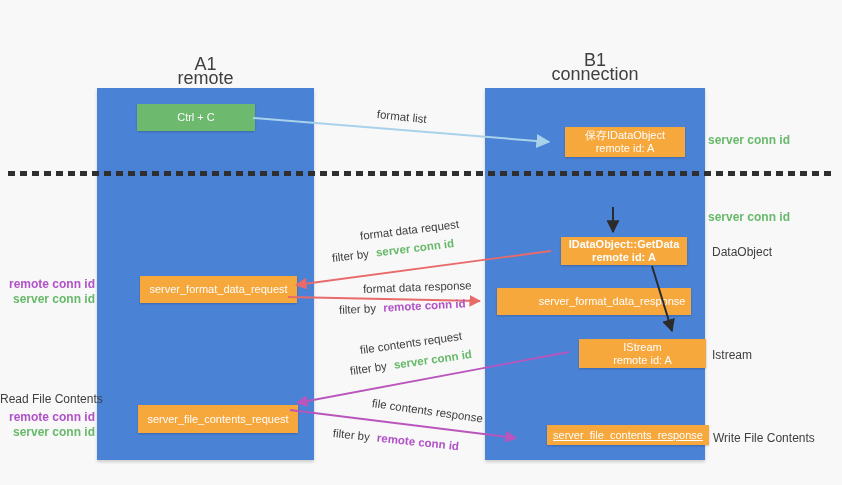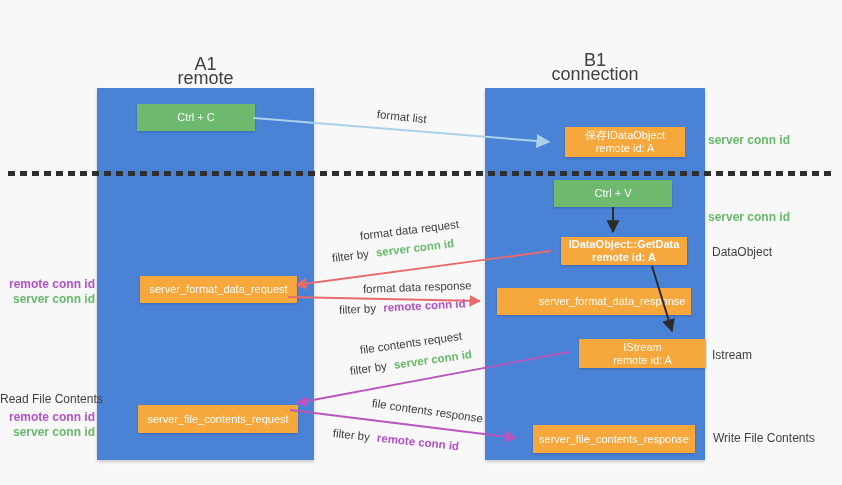--- a/index.html
+++ b/index.html
@@ -76,23 +76,20 @@
 
   <div class="node green" style="left:137px;top:104px;width:118px;height:27px;">
     <div>Ctrl + C</div>
   </div>
 
   <div class="node orange" style="left:555px;top:127px;width:120px;height:30px;">
     <div>保存IDataObject</div>
     <div>remote id: A</div>
   </div>
 
-  <div class="node green" style="left:554px;top:180px;width:118px;height:27px;">
-    <div>Ctrl + V</div>
-  </div>
 
   <div class="node orange" style="left:551px;top:237px;width:126px;height:28px;font-weight:bold;">
     <div>IDataObject::GetData</div>
     <div>remote id: A</div>
   </div>
 
   <div class="node orange" style="left:130px;top:276px;width:157px;height:27px;">
     <div>server_format_data_request</div>
   </div>
 
@@ -102,21 +99,21 @@
 
   <div class="node orange" style="left:569px;top:339px;width:127px;height:29px;">
     <div>IStream</div>
     <div>remote id: A</div>
   </div>
 
   <div class="node orange" style="left:128px;top:405px;width:160px;height:28px;">
     <div>server_file_contents_request</div>
   </div>
 
-  <div class="node orange" style="left:523px;top:425px;width:162px;height:28px;">
+  <div class="node orange" style="left:537px;top:425px;width:162px;height:20px;text-decoration:underline;">
     <div>server_file_contents_response</div>
   </div>
 
   <div class="alabel" style="left:377px;top:108px;transform:rotate(6deg);">
     <span>format list</span>
   </div>
 
   <div class="alabel" style="left:360px;top:230px;transform:rotate(-7deg);">
     <span>format data request</span>
   </div>

